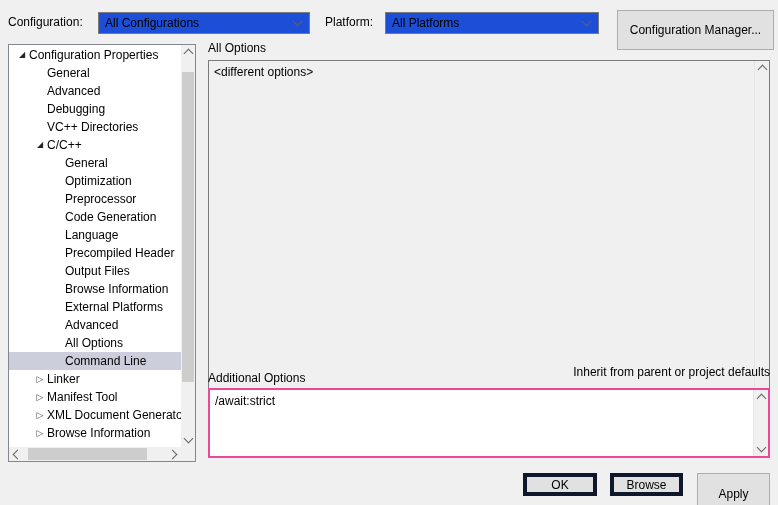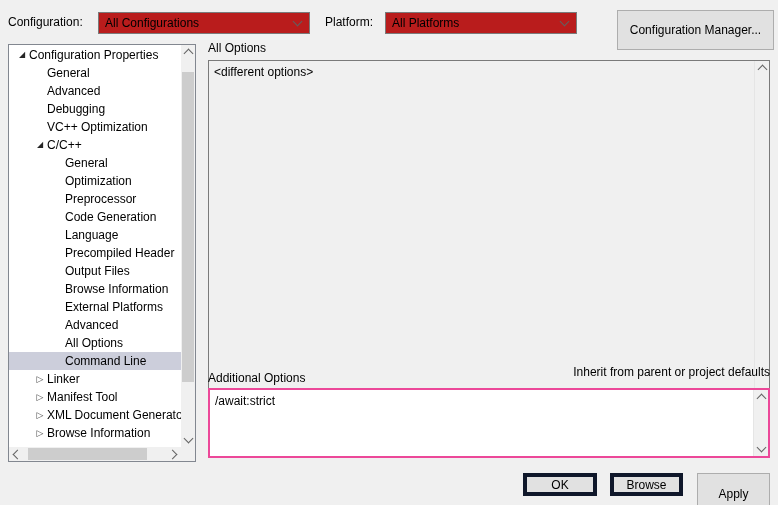--- a/index.html
+++ b/index.html
@@ -1,21 +1,21 @@
 <!DOCTYPE html>
 <html><head>
 <meta charset="utf-8">
 <style>
   html,body{margin:0;padding:0;}
   body{font-family:"Liberation Sans",sans-serif;font-size:12px;color:#000;}
   .dialog{position:relative;width:778px;height:505px;background:#F0F0F0;overflow:hidden;}
   .lbl{position:absolute;white-space:nowrap;}
 
   
-  .combo{position:absolute;height:22px;background:#b91c1c;border:1px solid #7A7A7A;
+  .combo{position:absolute;height:22px;background:#1d4ed8;border:1px solid #7A7A7A;
          box-sizing:border-box;display:flex;align-items:center;justify-content:space-between;
          padding:0 8px 0 6px;cursor:default;}
   .combo .val{white-space:nowrap;overflow:hidden;}
 
   
   .chv{width:6px;height:6px;border-right:1.3px solid #606060;border-bottom:1.3px solid #606060;
        display:inline-block;flex:none;}
   .chv.down{transform:rotate(45deg);margin-top:-3px;}
   .chv.up{transform:rotate(-135deg);margin-bottom:-3px;}
   .chv.left{transform:rotate(135deg);margin-right:-3px;}
@@ -74,21 +74,21 @@
 
 <div class="dialog">
 
   <span class="lbl" style="left:8px;top:15px;">Configuration:</span>
   <div class="combo" style="left:98px;top:12px;width:212px;">
     <span class="val">All Configurations</span>
     <span class="chv down"></span>
   </div>
 
   <span class="lbl" style="left:325px;top:15px;">Platform:</span>
-  <div class="combo" style="left:385px;top:12px;width:192px;">
+  <div class="combo" style="left:385px;top:12px;width:214px;">
     <span class="val">All Platforms</span>
     <span class="chv down"></span>
   </div>
 
   <button class="btn" style="left:617px;top:10px;width:157px;height:40px;">Configuration Manager...</button>
 
   <div class="tree">
     <div class="tree-rows" id="tree-rows">
         <div class="trow">
           <span class="tglyph lv0 exp">◢</span>
@@ -101,21 +101,21 @@
         <div class="trow">
           <span class="tglyph lv1"></span>
           <span class="tlabel">Advanced</span>
         </div>
         <div class="trow">
           <span class="tglyph lv1"></span>
           <span class="tlabel">Debugging</span>
         </div>
         <div class="trow">
           <span class="tglyph lv1"></span>
-          <span class="tlabel">VC++ Optimization</span>
+          <span class="tlabel">VC++ Directories</span>
         </div>
         <div class="trow">
           <span class="tglyph lv1 exp">◢</span>
           <span class="tlabel">C/C++</span>
         </div>
         <div class="trow">
           <span class="tglyph lv2"></span>
           <span class="tlabel">General</span>
         </div>
         <div class="trow">

